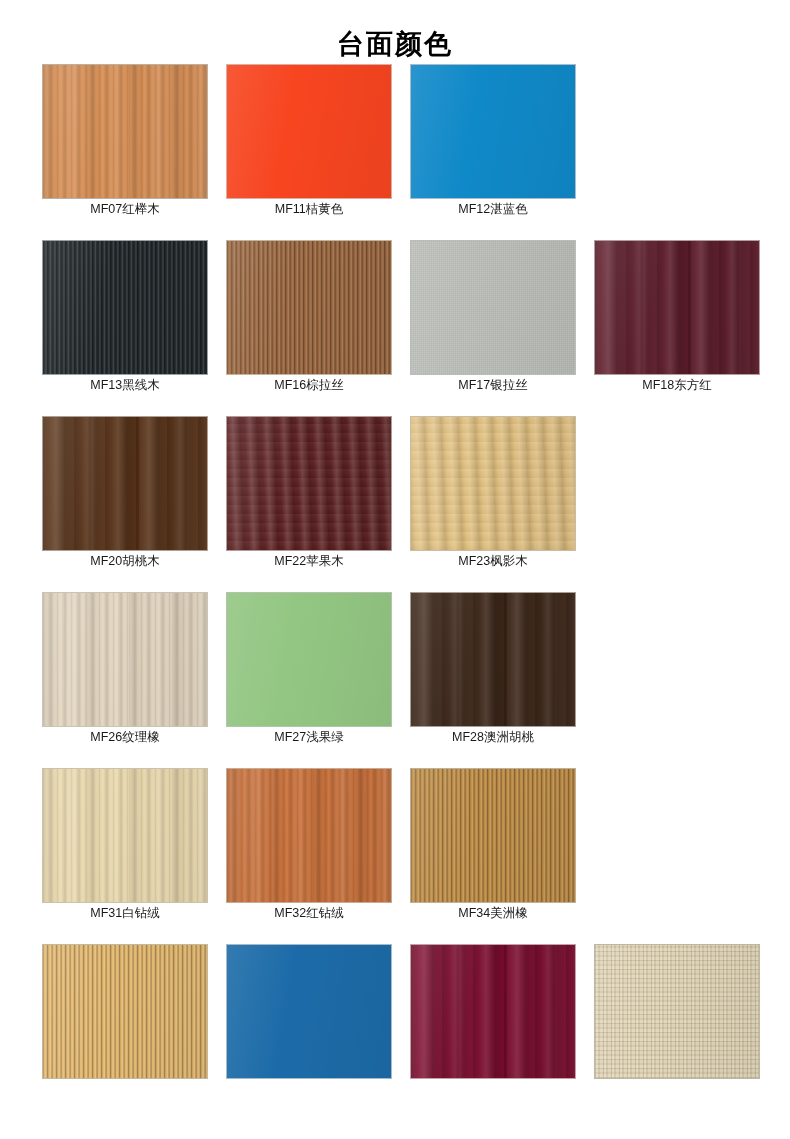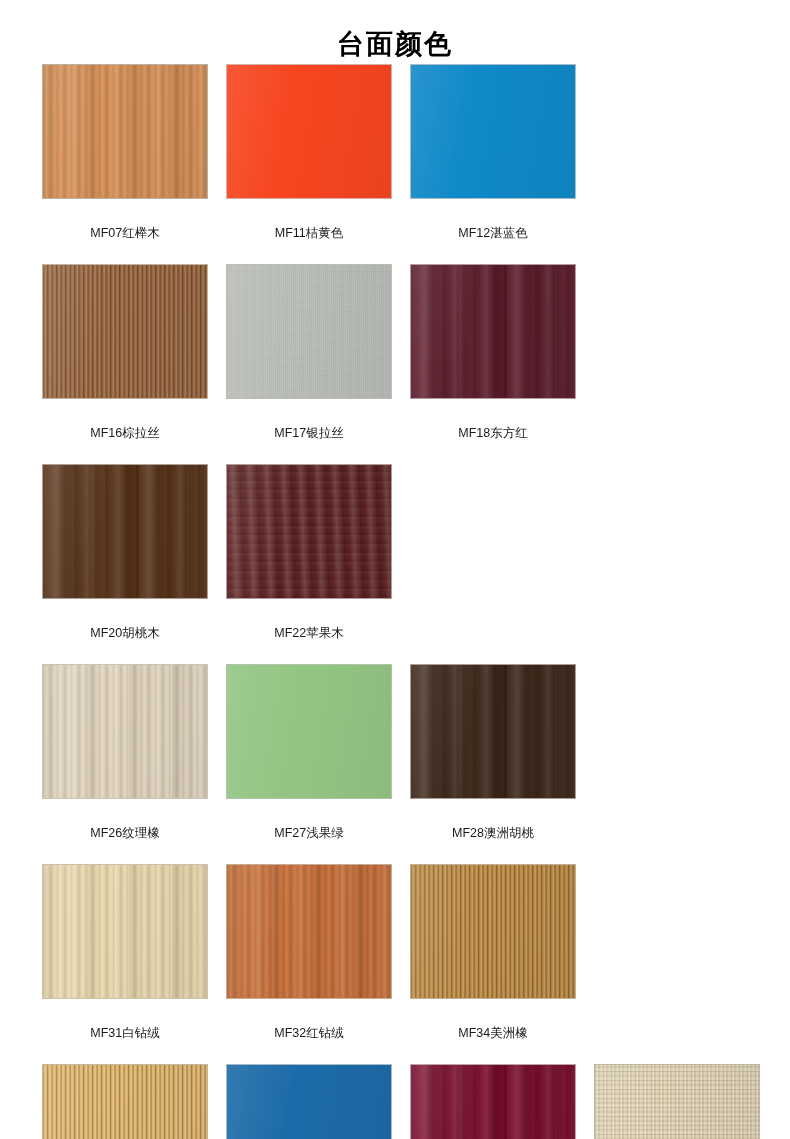--- a/index.html
+++ b/index.html
@@ -54,21 +54,21 @@
     background-color: #cccccc;
   }
   .swatch-chip .tex {
     position: absolute;
     inset: 0;
   }
   .swatch-label {
     font-size: 12.5px;
     color: #1a1a1a;
     text-align: center;
-    padding-top: 27px;
+    padding-top: 3px;
     line-height: 14px;
     white-space: nowrap;
     font-family: "Liberation Sans", "DejaVu Sans", sans-serif;
   }
   .row-gap { height: 24px; }
 
   
   .tex-vgrain {
     background-image:
       repeating-linear-gradient(90deg,
@@ -148,20 +148,27 @@
         <div class="swatch-chip" style="background-color: rgb(16, 137, 200); border: 1px solid rgb(168, 189, 201);">
           <div class="tex tex-plain"></div>
           <div class="sheen"></div>
         </div>
         <div class="swatch-label">MF12湛蓝色</div>
       </div>
     </div>
     <div class="row-gap"></div>
     <div class="swatch-row">
       <div class="swatch-cell">
+        <div class="swatch-chip" style="background-color: rgb(34, 40, 44); border: 1px solid rgb(154, 160, 164);">
+          <div class="tex tex-fine-stripe"></div>
+          <div class="sheen"></div>
+        </div>
+        <div class="swatch-label">MF13黑线木</div>
+      </div>
+      <div class="swatch-cell">
         <div class="swatch-chip" style="background-color: rgb(156, 104, 64); border: 1px solid rgb(196, 180, 158);">
           <div class="tex tex-fine-stripe"></div>
           <div class="sheen"></div>
         </div>
         <div class="swatch-label">MF16棕拉丝</div>
       </div>
       <div class="swatch-cell">
         <div class="swatch-chip" style="background-color: rgb(188, 192, 186); border: 1px solid rgb(189, 189, 184);">
           <div class="tex tex-noise"></div>
           <div class="sheen"></div>
@@ -185,20 +192,27 @@
         </div>
         <div class="swatch-label">MF20胡桃木</div>
       </div>
       <div class="swatch-cell">
         <div class="swatch-chip" style="background-color: rgb(92, 31, 32); border: 1px solid rgb(180, 156, 154);">
           <div class="tex tex-flame"></div>
           <div class="sheen"></div>
         </div>
         <div class="swatch-label">MF22苹果木</div>
       </div>
+      <div class="swatch-cell">
+        <div class="swatch-chip" style="background-color: rgb(228, 194, 129); border: 1px solid rgb(201, 189, 162);">
+          <div class="tex tex-flame"></div>
+          <div class="sheen"></div>
+        </div>
+        <div class="swatch-label">MF23枫影木</div>
+      </div>
     </div>
     <div class="row-gap"></div>
     <div class="swatch-row">
       <div class="swatch-cell">
         <div class="swatch-chip" style="background-color: rgb(227, 214, 192); border: 1px solid rgb(202, 195, 182);">
           <div class="tex tex-vgrain"></div>
           <div class="sheen"></div>
         </div>
         <div class="swatch-label">MF26纹理橡</div>
       </div>

